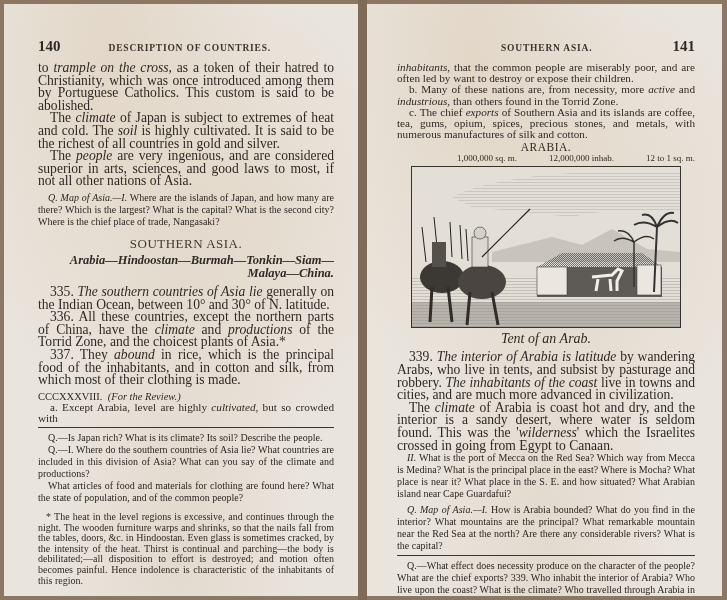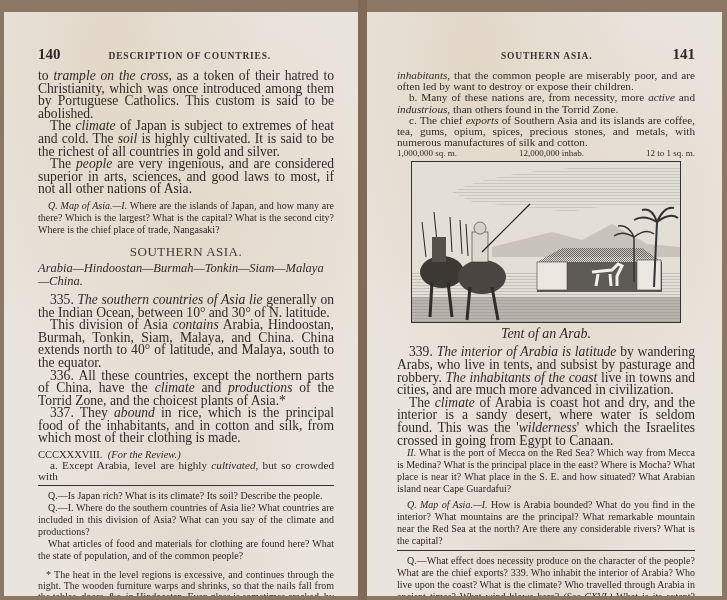--- a/index.html
+++ b/index.html
@@ -1,40 +1,40 @@
 <!DOCTYPE html>
 <html><head>
 <meta charset="utf-8">
 <style>
   html, body { margin:0; padding:0; }
   body { width:727px; height:600px; background:#8b7763; position:relative; overflow:hidden; font-family:"DejaVu Serif", serif; color:#2f2a26; }
-  .page { position:absolute; top:12px; bottom:4px; background:#e9e4dc; overflow:hidden;
+  .page { position:absolute; top:4px; bottom:4px; background:#e9e4dc; overflow:hidden;
           background-image: radial-gradient(ellipse at 30% 10%, rgba(214,190,160,0.35), transparent 45%),
                             radial-gradient(ellipse at 70% 35%, rgba(214,190,160,0.25), transparent 40%),
                             radial-gradient(ellipse at 50% 90%, rgba(210,195,175,0.3), transparent 50%); }
   #left-page { left:4px; width:354px; }
   #right-page { left:367px; width:355px; }
   .gutter { position:absolute; left:358px; top:0; width:9px; height:600px; background:#7e6a57; }
   .inner { position:absolute; left:34px; right:24px; top:34px; font-family:"Liberation Serif", serif; }
   #right-page .inner { left:30px; right:27px; }
   .runhead { display:flex; align-items:baseline; font-size:11px; letter-spacing:0.5px; height:18px; margin-bottom:6px; }
   .pnum { font-size:15px; font-weight:bold; letter-spacing:0; }
   .rh-title { font-size:9.5px; font-weight:bold; letter-spacing:0.8px; color:#3b3530; }
   .p { font-size:13.6px; line-height:12.6px; text-align:justify; margin:0; }
   .p.ind { text-indent:12px; }
   .q { font-size:10px; line-height:12px; text-align:justify; margin:4px 0 0 0; text-indent:10px; color:#2c2724; }
   .center { text-align:center; }
   .sec-title { font-size:13px; letter-spacing:0.5px; margin:8px 0 2px 0; text-align:center; color:#3f3935; }
-  .sub-list { font-size:12.5px; font-style:italic; text-align:left; line-height:13px; margin-bottom:6px; }
+  .sub-list { font-size:12.5px; font-style:italic; text-align:right; line-height:13px; margin-bottom:6px;font-weight:bold; }
   .review { font-size:10.5px; margin-top:4px; }
   .rule { border-top:1px solid #3a3430; margin:3px 0 4px 0; }
   .fn { font-size:10px; line-height:10.6px; text-align:justify; margin-top:8px; text-indent:8px; }
   .small-p { font-size:11.2px; line-height:11.2px; text-align:justify; margin:0; }
   .small-p.ind { text-indent:12px; }
-  .stats { display:flex; justify-content:space-between; gap:12px; font-size:9px; margin-top:0px; }
+  .stats { display:flex; justify-content:flex-end; gap:32px; font-size:9px; margin-top:0px; }
   .figure { position:relative; margin:3px auto 0 auto; width:268px; height:160px; border:1px solid #333; background:#d9d4cc; overflow:hidden; }
   .caption { font-size:14px; font-style:italic; text-align:center; margin:3px 0 4px 0; }
   i { font-style:italic; }
 </style>
 </head>
 <body>
 
 <div class="gutter"></div>
 
 <div class="page" id="left-page">
@@ -47,21 +47,20 @@
     <p class="p"><span>to </span><i>trample on the cross,</i><span> as a token of their hatred to Christianity, which was once introduced among them by Portuguese Catholics.  This custom is said to be abolished.</span></p>
     <p class="p ind"><span>The </span><i>climate</i><span> of Japan is subject to extremes of heat and cold.  The </span><i>soil</i><span> is highly cultivated.  It is said to be the richest of all countries in gold and silver.</span></p>
     <p class="p ind"><span>The </span><i>people</i><span> are very ingenious, and are considered superior in arts, sciences, and good laws to most, if not all other nations of Asia.</span></p>
 
     <p class="q"><i>Q. Map of Asia.—I.</i><span> Where are the islands of Japan, and how many are there?  Which is the largest?  What is the capital?  What is the second city?  Where is the chief place of trade, Nangasaki?</span></p>
 
     <div class="sec-title">SOUTHERN ASIA.</div>
     <div class="sub-list">Arabia—Hindoostan—Burmah—Tonkin—Siam—Malaya—China.</div>
 
     <p class="p ind"><span>335.</span> <i>The southern countries of Asia lie</i><span> generally on the Indian Ocean, between 10° and 30° of N. latitude.</span></p>
-    <p class="p ind"><span>This division of Asia </span><i>contains</i><span> Arabia, Hindoostan, Burmah, Tonkin, Siam, Malaya, and China.  China extends north to 40° of latitude, and Malaya, south to the equator.</span></p>
     <p class="p ind"><span>336. All these countries, except the northern parts of China, have the </span><i>climate</i><span> and </span><i>productions</i><span> of the Torrid Zone, and the choicest plants of Asia.*</span></p>
     <p class="p ind"><span>337. They </span><i>abound</i><span> in rice, which is the principal food of the inhabitants, and in cotton and silk, from which most of their clothing is made.</span></p>
 
     <div class="review"><span>CCCXXXVIII.</span>&nbsp;&nbsp;<i>(For the Review.)</i></div>
     <p class="small-p ind"><span>a. Except Arabia, level are highly </span><i>cultivated</i><span>, but so crowded with</span></p>
 
     <div class="rule"></div>
 
     <p class="q" style="margin-top:2px">Q.—Is Japan rich?  What is its climate?  Its soil?  Describe the people.</p>
     <p class="q" style="margin-top:0">Q.—I. Where do the southern countries of Asia lie?  What countries are included in this division of Asia?  What can you say of the climate and productions?</p>
@@ -75,20 +74,21 @@
   <div class="inner">
     <div class="runhead">
       <span class="rh-title" style="margin-left:104px">SOUTHERN ASIA.</span>
       <span class="pnum" style="margin-left:auto">141</span>
     </div>
 
     <p class="small-p"><i>inhabitants</i><span>, that the common people are miserably poor, and are often led by want to destroy or expose their children.</span></p>
     <p class="small-p ind"><span>b. Many of these nations are, from necessity, more </span><i>active</i><span> and </span><i>industrious</i><span>, than others found in the Torrid Zone.</span></p>
     <p class="small-p ind"><span>c. The chief </span><i>exports</i><span> of Southern Asia and its islands are coffee, tea, gums, opium, spices, precious stones, and metals, with numerous manufactures of silk and cotton.</span></p>
 
+    <div class="center" style="font-size:11.5px;letter-spacing:0.5px;margin-top:1px">ARABIA.</div>
     <div class="stats">
       <span>1,000,000 sq. m.</span>
       <span>12,000,000 inhab.</span>
       <span>12 to 1 sq. m.</span>
     </div>
 
     <div class="figure">
       <svg width="268" height="160" viewBox="0 0 268 160">
         <defs>
           <pattern id="hatch" width="3" height="3" patternUnits="userSpaceOnUse">

